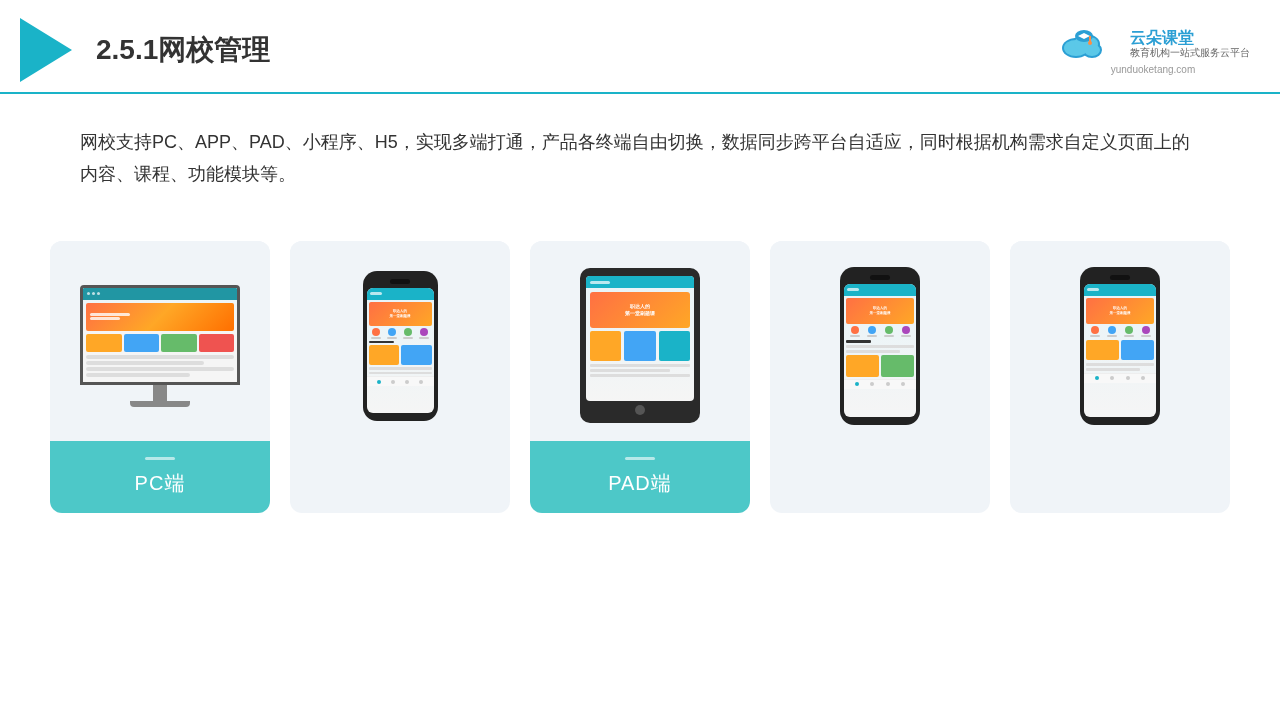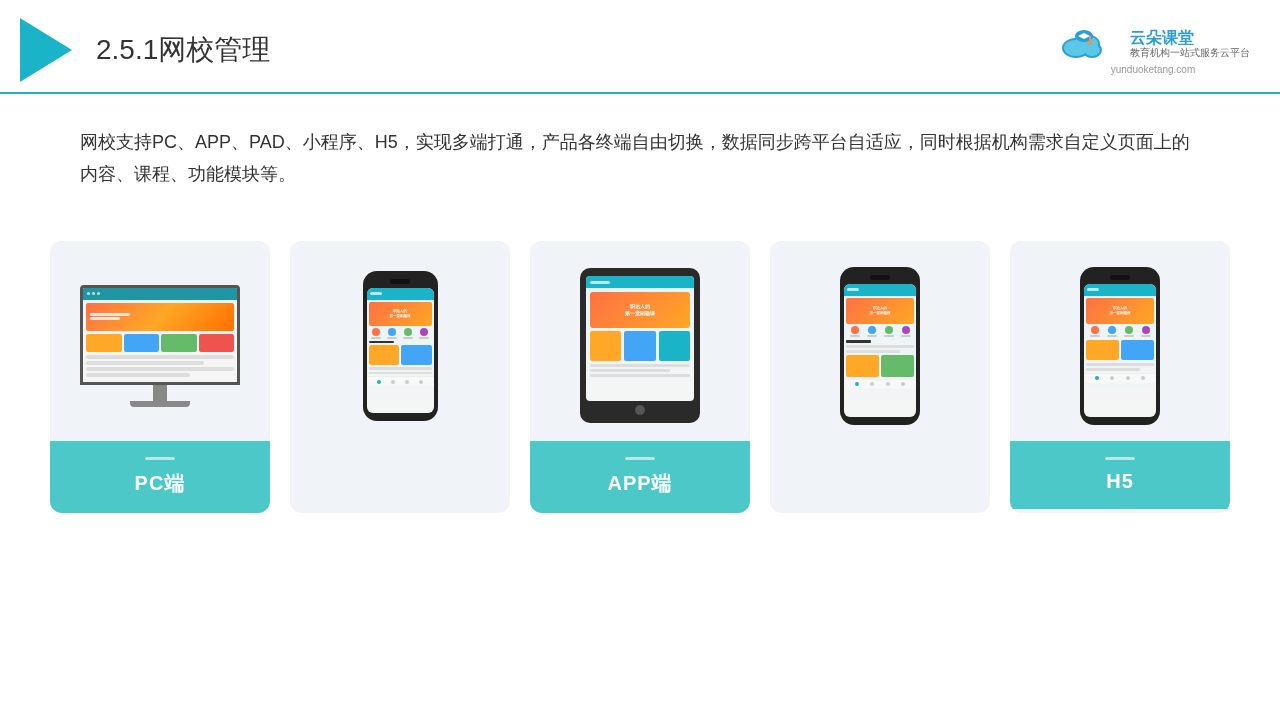--- a/index.html
+++ b/index.html
@@ -32,21 +32,21 @@
       width: 0;
       height: 0;
       border-top: 32px solid transparent;
       border-bottom: 32px solid transparent;
       border-left: 52px solid #1ab3c8;
       margin-right: 8px;
     }
 
     .page-title {
       font-size: 28px;
-      font-weight: normal;
+      font-weight: bold;
       color: #333;
     }
 
     .header-right {
       display: flex;
       flex-direction: column;
       align-items: center;
     }
 
     .brand-logo {
@@ -388,21 +388,21 @@
     }
 
     
     .card-label {
       width: 100%;
       background: #4dc8c8;
       color: white;
       text-align: center;
       font-size: 20px;
       padding: 16px 0;
-      font-weight: 700;
+      font-weight: 400;
       letter-spacing: 1px;
     }
 
     
     .card-label::before {
       content: '';
       display: block;
       width: 30px;
       height: 3px;
       background: rgba(255,255,255,0.6);
@@ -562,21 +562,21 @@
               </div>
               <div style="height:3px;background:#ddd;border-radius:1px;margin-bottom:2px;"></div>
               <div style="height:3px;background:#ddd;border-radius:1px;width:80%;margin-bottom:2px;"></div>
               <div style="height:3px;background:#ddd;border-radius:1px;margin-bottom:2px;"></div>
             </div>
           </div>
         </div>
         <div class="pad-home-button"></div>
       </div>
     </div>
-    <div class="card-label">APP端</div>
+    <div class="card-label">PAD端</div>
   </div>
 
   <div class="card">
     <div class="card-image-area">
       <div class="phone-device" style="width:80px;height:158px;">
         <div class="phone-notch"></div>
         <div class="phone-screen">
           <div class="phone-screen-content">
             <div class="phone-nav-bar" style="background:#1ab3c8;">
               <div style="width:12px;height:3px;background:rgba(255,255,255,0.7);border-radius:2px;"></div>
@@ -666,16 +666,15 @@
             <div class="phone-bottom-nav">
               <div class="bottom-nav-dot active"></div>
               <div class="bottom-nav-dot"></div>
               <div class="bottom-nav-dot"></div>
               <div class="bottom-nav-dot"></div>
             </div>
           </div>
         </div>
       </div>
     </div>
-    <div class="card-label">H5</div>
   </div>
 
 </div>
 
 </body></html>

